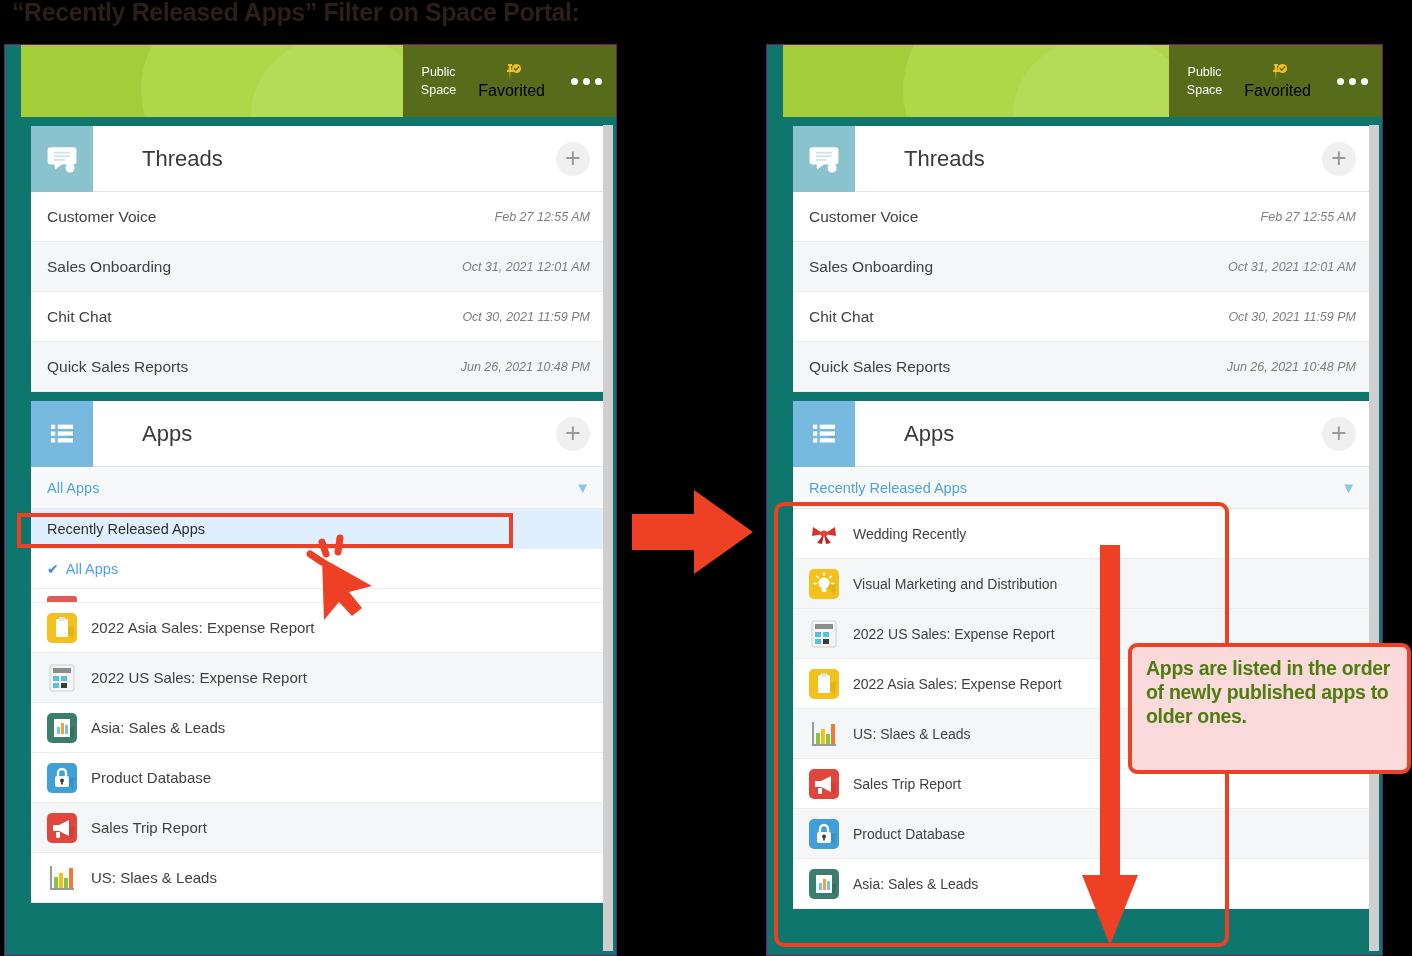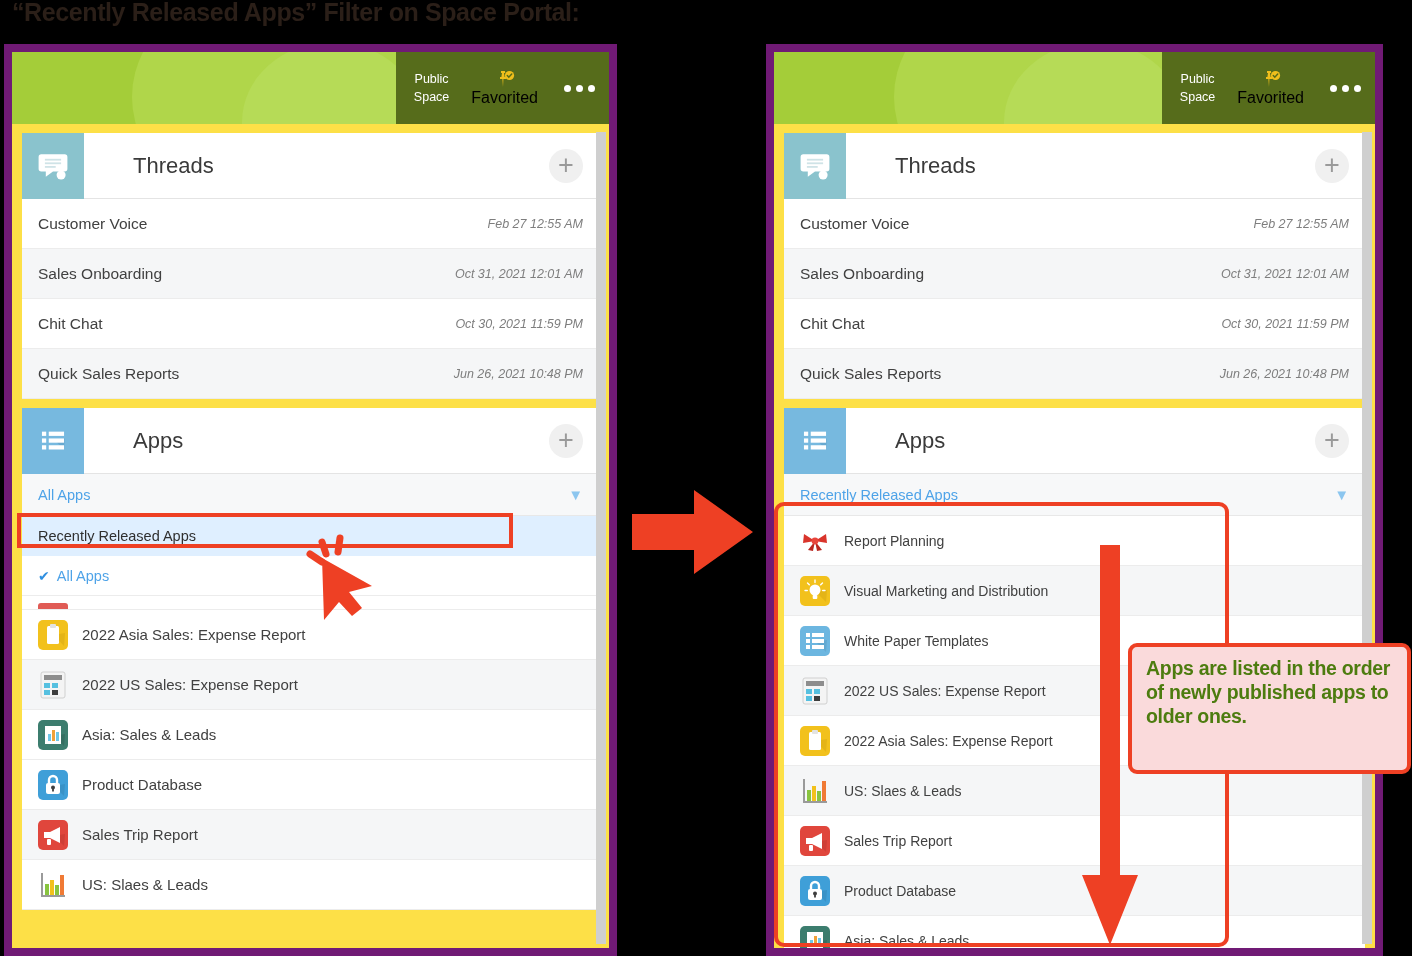--- a/index.html
+++ b/index.html
@@ -15,23 +15,24 @@
   .title {
     position: absolute; left: 12px; top: -2px;
     font-size: 25px; font-weight: bold; letter-spacing: -0.4px;
     color: #2b1f18;
     white-space: nowrap;
   }
 
   
   .panel {
     position: absolute;
-    background: #fde047;
-    border: 8px solid #701a75;
+    background: #0f766e;
+    border: 1px solid #701a75;
     overflow: hidden;
+    padding-left: 16px;
   }
   .panel-left  { left: 4px;   top: 44px; width: 613px; height: 912px; }
   .panel-right { left: 766px; top: 44px; width: 617px; height: 912px; }
 
   
   .appbar { position: relative; display: flex; height: 72px; width: 100%;
             background: #a4cd39; overflow: hidden; }
   .appbar-blob { position: absolute; left: 120px; top: -80px; width: 330px; height: 250px;
                  border-radius: 50%; background: #b0d64a; }
   .appbar-blob2 { position: absolute; left: 230px; top: -10px; width: 180px; height: 160px;
@@ -380,55 +381,40 @@
       <div class="app-row small">
         <span class="ico">
           <svg viewBox="0 0 30 30" width="30" height="30">
               <path d="M15 15 L4 8 L3 17 Z" fill="#d9342b"></path>
               <path d="M15 15 L26 8 L27 17 Z" fill="#d9342b"></path>
               <path d="M15 15 L8 24 L13 25 Z" fill="#b9251e"></path>
               <path d="M15 15 L22 24 L17 25 Z" fill="#b9251e"></path>
               <circle cx="15" cy="15" r="3.4" fill="#e8453b"></circle>
             </svg>
         </span>
-        <span class="app-label">Report Planning</span>
+        <span class="app-label">Wedding Recently</span>
       </div>
       <div class="app-row small alt">
         <span class="ico">
           <svg viewBox="0 0 30 30" width="30" height="30">
               <rect width="30" height="30" rx="5" fill="#f2c11c"></rect>
               <path d="M26 26 L16 16 L27 14 Z" fill="#d6a712" opacity=".5"></path>
               <circle cx="15" cy="14" r="5.5" fill="#fff"></circle>
               <rect x="12.7" y="19" width="4.6" height="4" rx="1" fill="#fff"></rect>
               <g stroke="#fff" stroke-width="1.4" stroke-linecap="round">
                 <path d="M15 4 v2.5"></path>
                 <path d="M7.5 7 l1.8 1.8"></path>
                 <path d="M22.5 7 l-1.8 1.8"></path>
                 <path d="M5 14.5 h2.3"></path>
                 <path d="M25 14.5 h-2.3"></path>
               </g>
             </svg>
         </span>
         <span class="app-label">Visual Marketing and Distribution</span>
       </div>
-      <div class="app-row small">
-        <span class="ico">
-          <svg viewBox="0 0 30 30" width="30" height="30">
-              <rect width="30" height="30" rx="5" fill="#6cb6e0"></rect>
-              <path d="M26 26 L16 16 L27 14 Z" fill="#5a9bc2" opacity=".5"></path>
-              <rect x="6" y="7" width="4" height="4" fill="#fff"></rect>
-              <rect x="12" y="7" width="12" height="4" fill="#fff"></rect>
-              <rect x="6" y="13" width="4" height="4" fill="#fff"></rect>
-              <rect x="12" y="13" width="12" height="4" fill="#fff"></rect>
-              <rect x="6" y="19" width="4" height="4" fill="#fff"></rect>
-              <rect x="12" y="19" width="12" height="4" fill="#fff"></rect>
-            </svg>
-        </span>
-        <span class="app-label">White Paper Templates</span>
-      </div>
       <div class="app-row small alt">
         <span class="ico">
           <svg viewBox="0 0 30 30" width="30" height="30">
               <rect x="3" y="2" width="24" height="26" rx="2" fill="#f4f4f4" stroke="#d0d0d0"></rect>
               <rect x="6" y="5" width="18" height="5" fill="#8d8d8d"></rect>
               <rect x="6" y="13" width="6" height="5" fill="#56c0e0"></rect>
               <rect x="14" y="13" width="6" height="5" fill="#56c0e0"></rect>
               <rect x="6" y="20" width="6" height="5" fill="#56c0e0"></rect>
               <rect x="14" y="20" width="6" height="5" fill="#3d3d3d"></rect>
             </svg>

